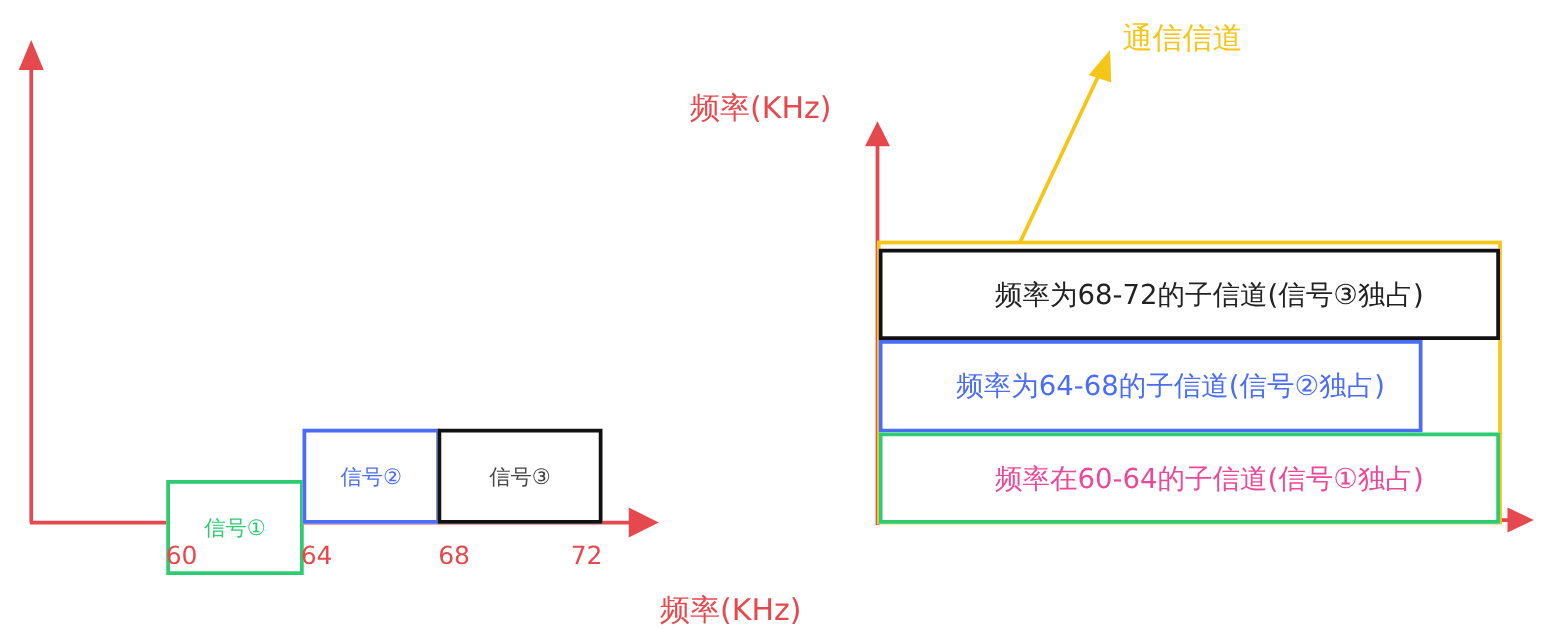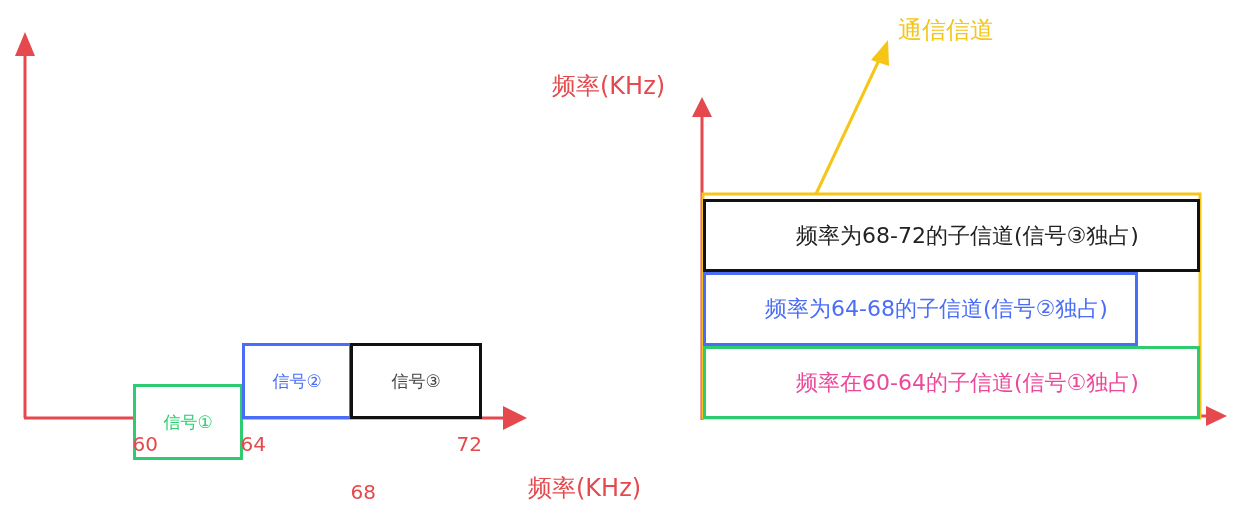--- a/index.html
+++ b/index.html
@@ -42,21 +42,21 @@
 </div>
 <div class="sig-box" style="left:242px; top:343px; width:110px; height:76px; border:3px solid #4a6cf7; color:#4a6cf7;">
   <span>信号②</span>
 </div>
 <div class="sig-box" style="left:350px; top:343px; width:132px; height:76px; border:3px solid #111111; color:#444444;">
   <span>信号③</span>
 </div>
 
 <div class="tick" style="left:108px; top:432px;">60</div>
 <div class="tick" style="left:216px; top:432px;">64</div>
-<div class="tick" style="left:326px; top:432px;margin-top:48px;">68</div>
+<div class="tick" style="left:326px; top:432px;">68</div>
 <div class="tick" style="left:432px; top:432px;">72</div>
 
 <div class="axis-title" style="left:528px; top:472px;">频率(KHz)</div>
 
 <div class="axis-title" style="left:552px; top:70px;">频率(KHz)</div>
 <div class="yellow-label" style="left:898px; top:14px;">通信信道</div>
 
 <div class="chan-box" style="left:703px; top:199px; width:497px; height:73px; border:3px solid #111111; color:#222222;">
   <span>频率为68-72的子信道(信号③独占)</span>
 </div>

